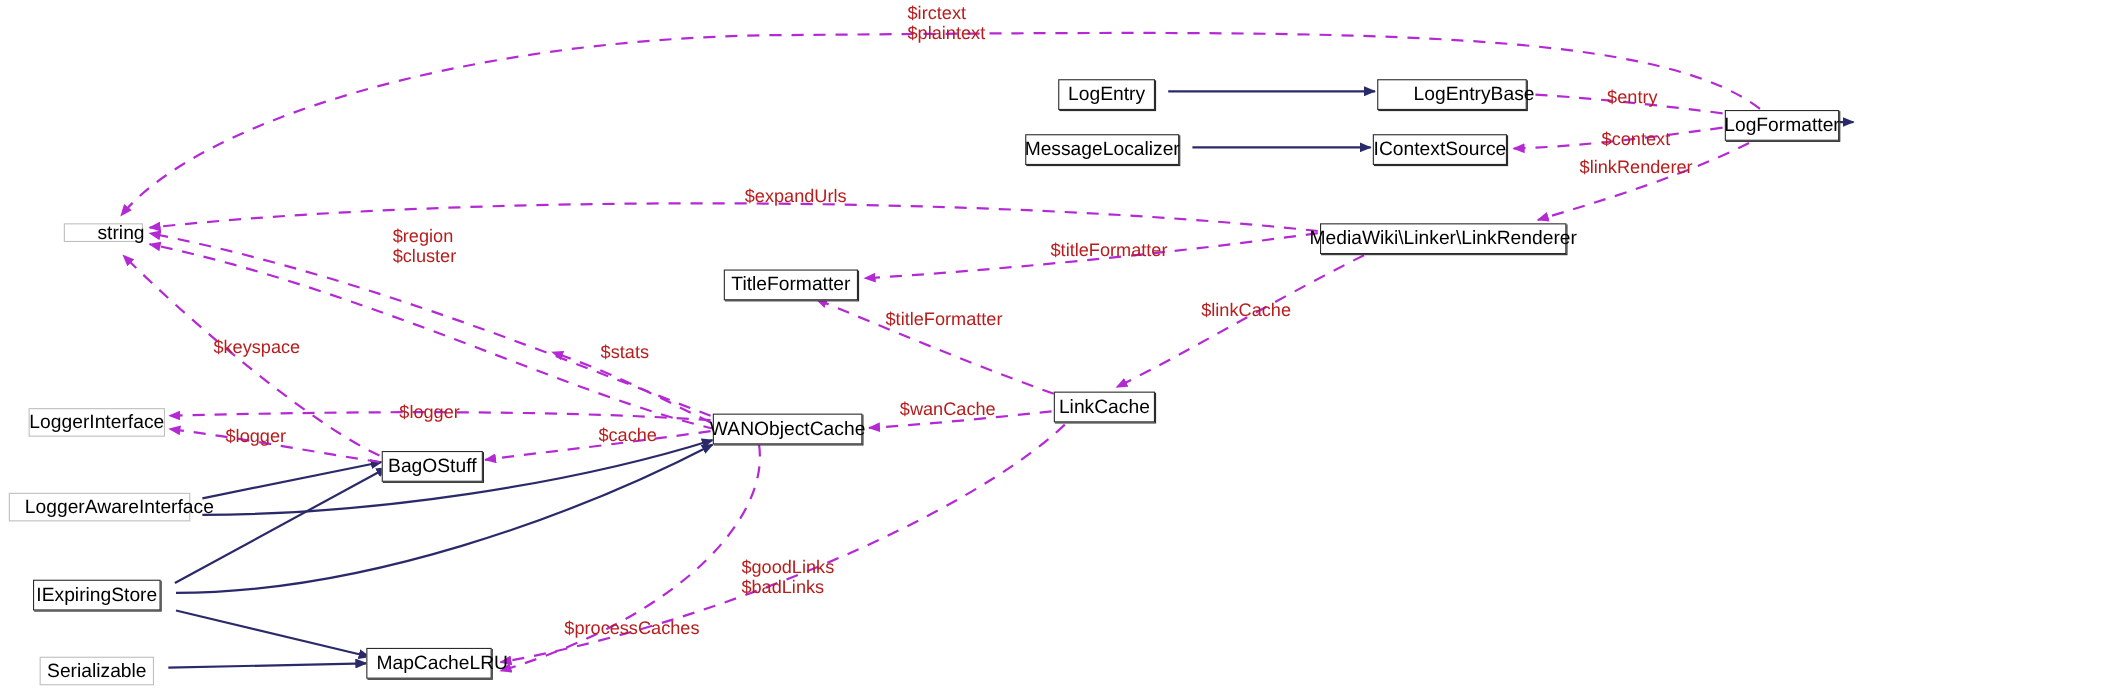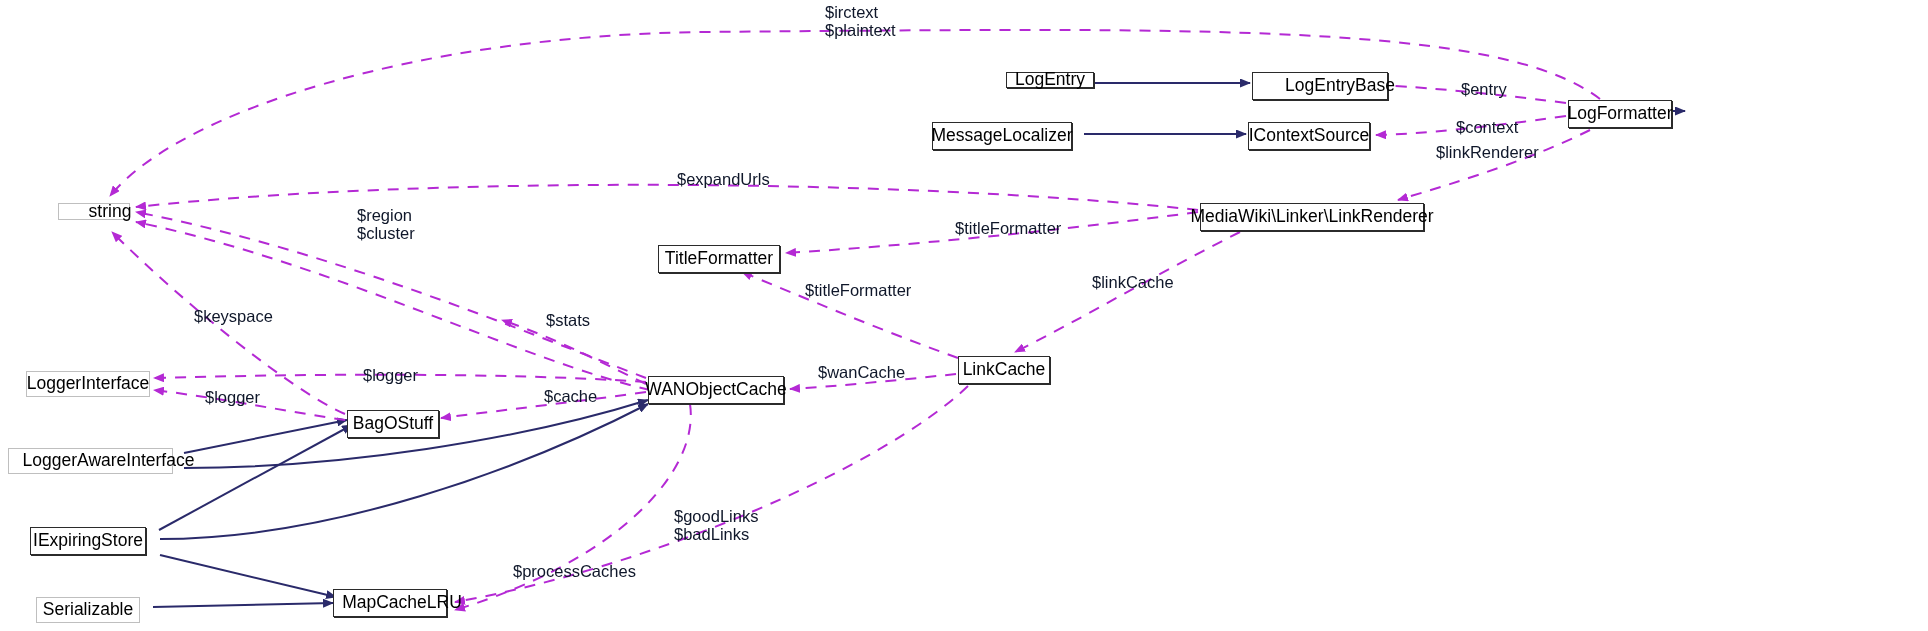--- a/index.html
+++ b/index.html
@@ -48,21 +48,21 @@
   }
   
   .node.n-focus {
     border: 1.6px solid #2b2b2b;
     background: #bfbfbf;
     box-shadow: 1px 1px 0 0 #2b2b2b;
   }
   .edge-label {
     position: absolute;
     font-size: 16.5px;
-    color: #0f172a;
+    color: #b91c1c;
     white-space: nowrap;
     line-height: 1.08;
     letter-spacing: 0px;
     background: transparent;
   }
   .edge-label.two-line { text-align: left; }
 </style>
 </head>
 <body>
 
@@ -140,21 +140,21 @@
 
 
   <div class="node n-dark" style="left:1568px; top:100px; width:104px; height:28px;">
     <span>LogFormatter</span>
   </div>
 
   <div class="node n-dark" style="left:1252px; top:72px; width:136px; height:28px;padding-left:40px;">
     <span>LogEntryBase</span>
   </div>
 
-  <div class="node n-dark" style="left:962px; top:72px; width:88px; height:16px;margin-left:44px;">
+  <div class="node n-dark" style="left:962px; top:72px; width:88px; height:28px;">
     <span>LogEntry</span>
   </div>
 
   <div class="node n-dark" style="left:1248px; top:122px; width:122px; height:28px;">
     <span>IContextSource</span>
   </div>
 
   <div class="node n-dark" style="left:932px; top:122px; width:140px; height:28px;">
     <span>MessageLocalizer</span>
   </div>

